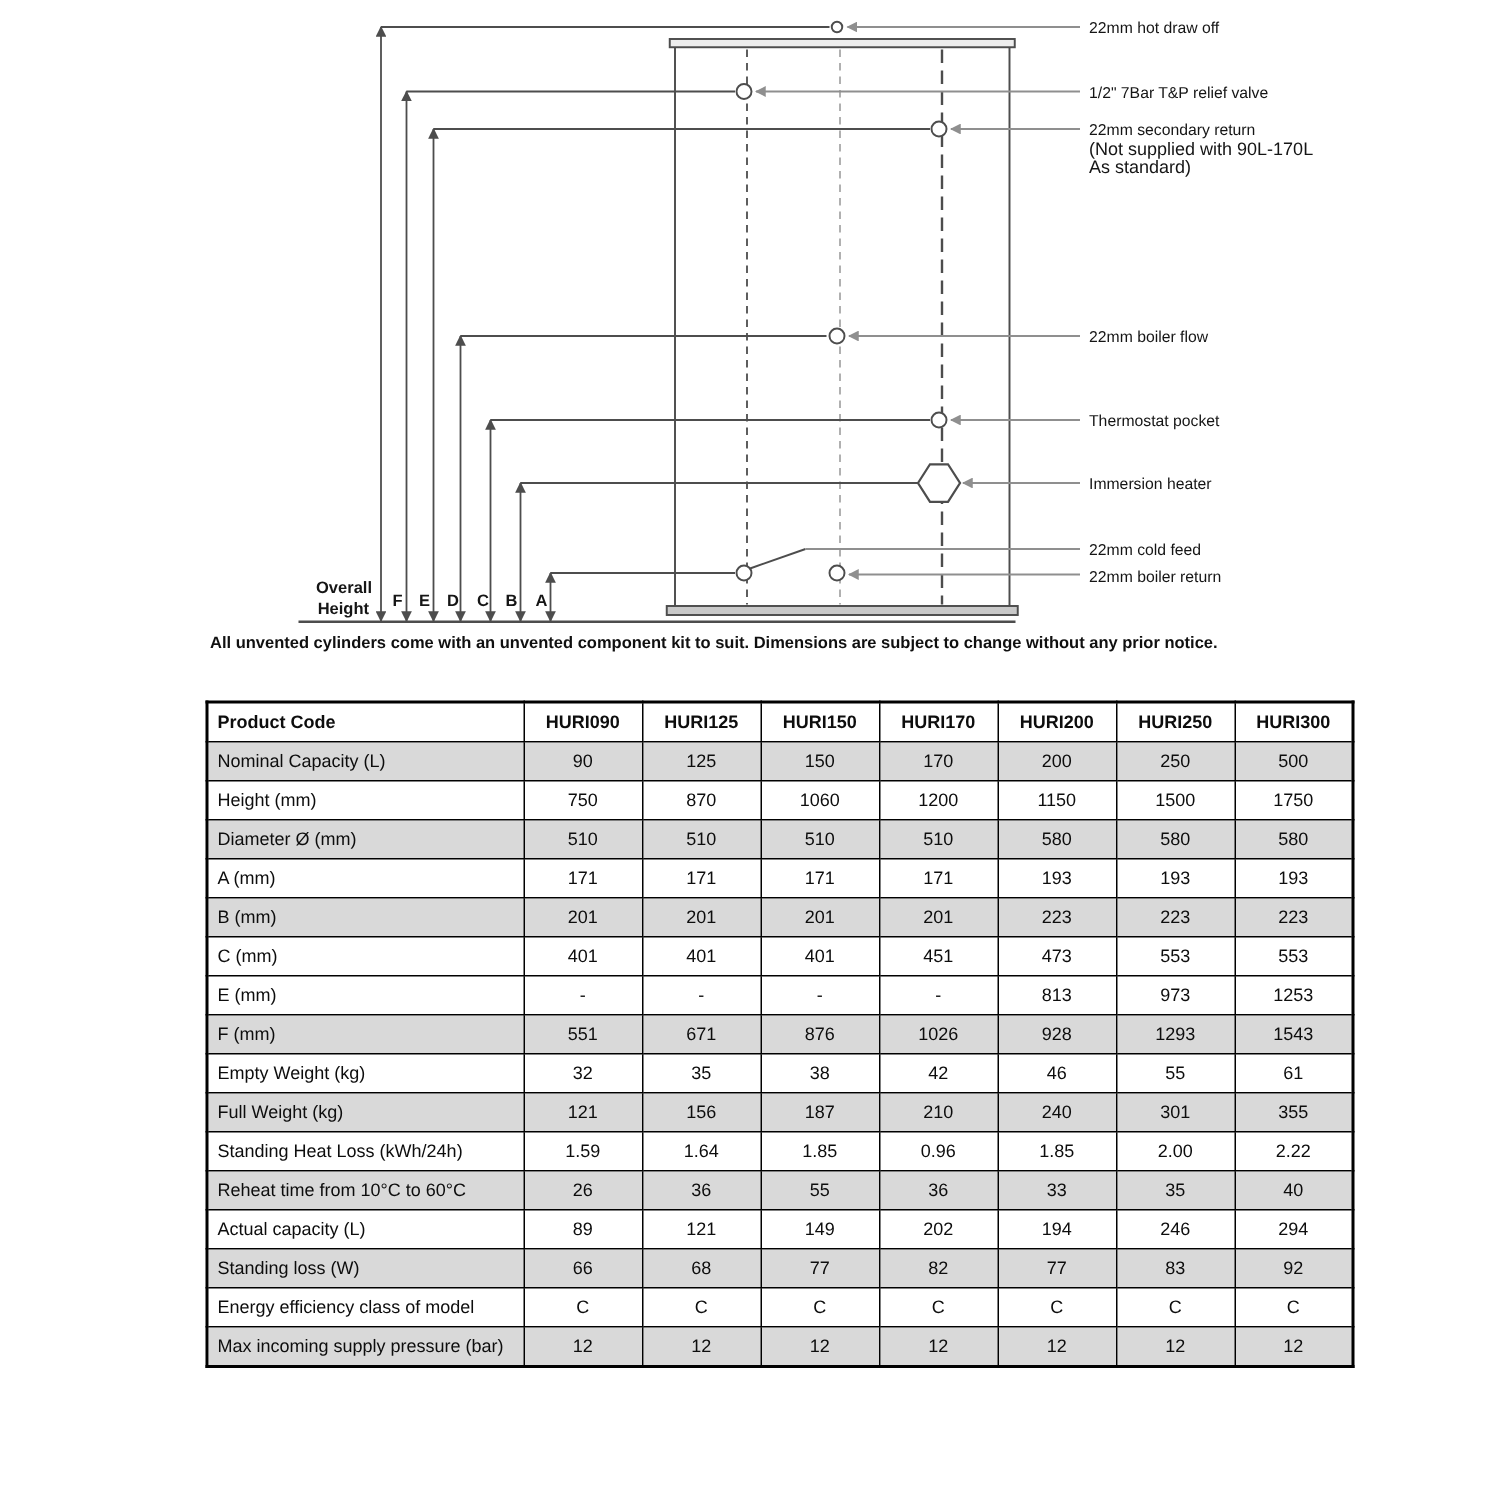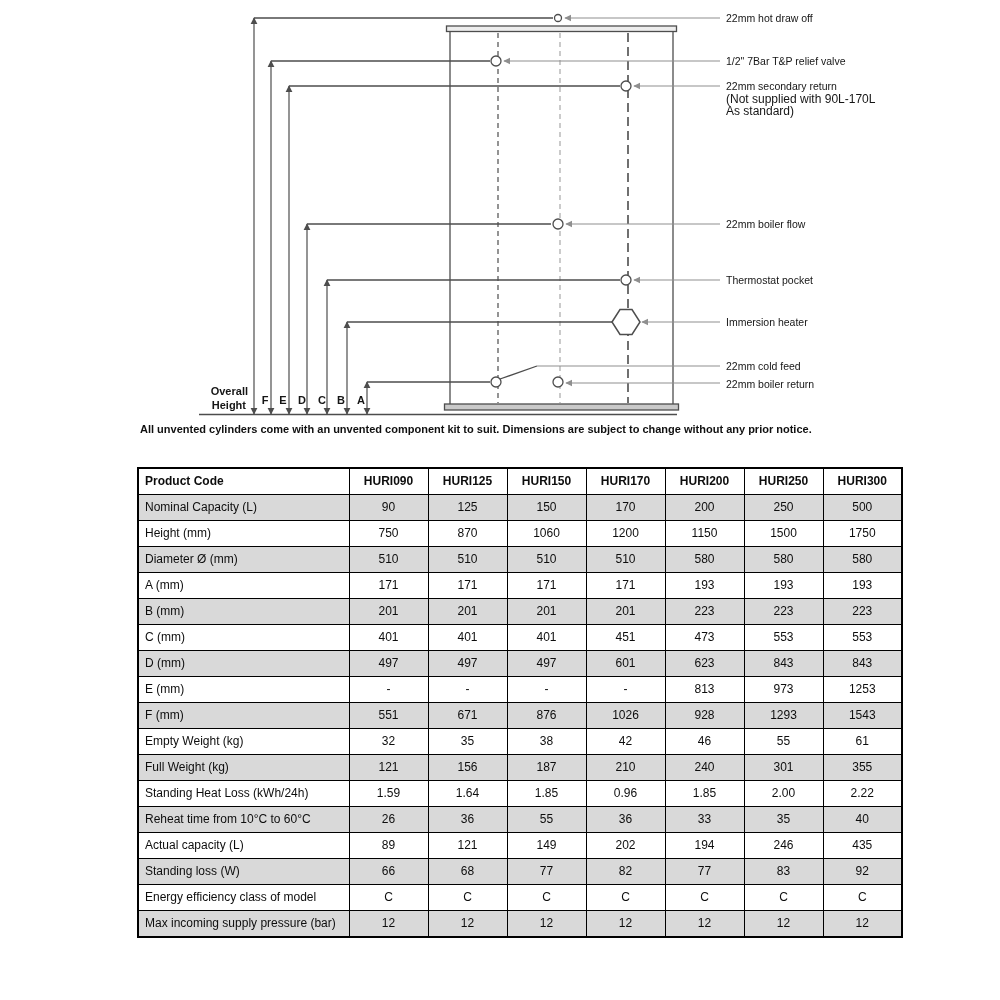--- a/index.html
+++ b/index.html
@@ -192,30 +192,20 @@
         <tr>
           <td class="lbl">C (mm)</td>
           <td>401</td>
           <td>401</td>
           <td>401</td>
           <td>451</td>
           <td>473</td>
           <td>553</td>
           <td>553</td>
         </tr>
-        <tr class="stripe">
-          <td class="lbl">D (mm)</td>
-          <td>497</td>
-          <td>497</td>
-          <td>497</td>
-          <td>601</td>
-          <td>623</td>
-          <td>843</td>
-          <td>843</td>
-        </tr>
         <tr>
           <td class="lbl">E (mm)</td>
           <td>-</td>
           <td>-</td>
           <td>-</td>
           <td>-</td>
           <td>813</td>
           <td>973</td>
           <td>1253</td>
         </tr>
@@ -270,21 +260,21 @@
           <td>40</td>
         </tr>
         <tr>
           <td class="lbl">Actual capacity (L)</td>
           <td>89</td>
           <td>121</td>
           <td>149</td>
           <td>202</td>
           <td>194</td>
           <td>246</td>
-          <td>435</td>
+          <td>294</td>
         </tr>
         <tr class="stripe">
           <td class="lbl">Standing loss (W)</td>
           <td>66</td>
           <td>68</td>
           <td>77</td>
           <td>82</td>
           <td>77</td>
           <td>83</td>
           <td>92</td>

